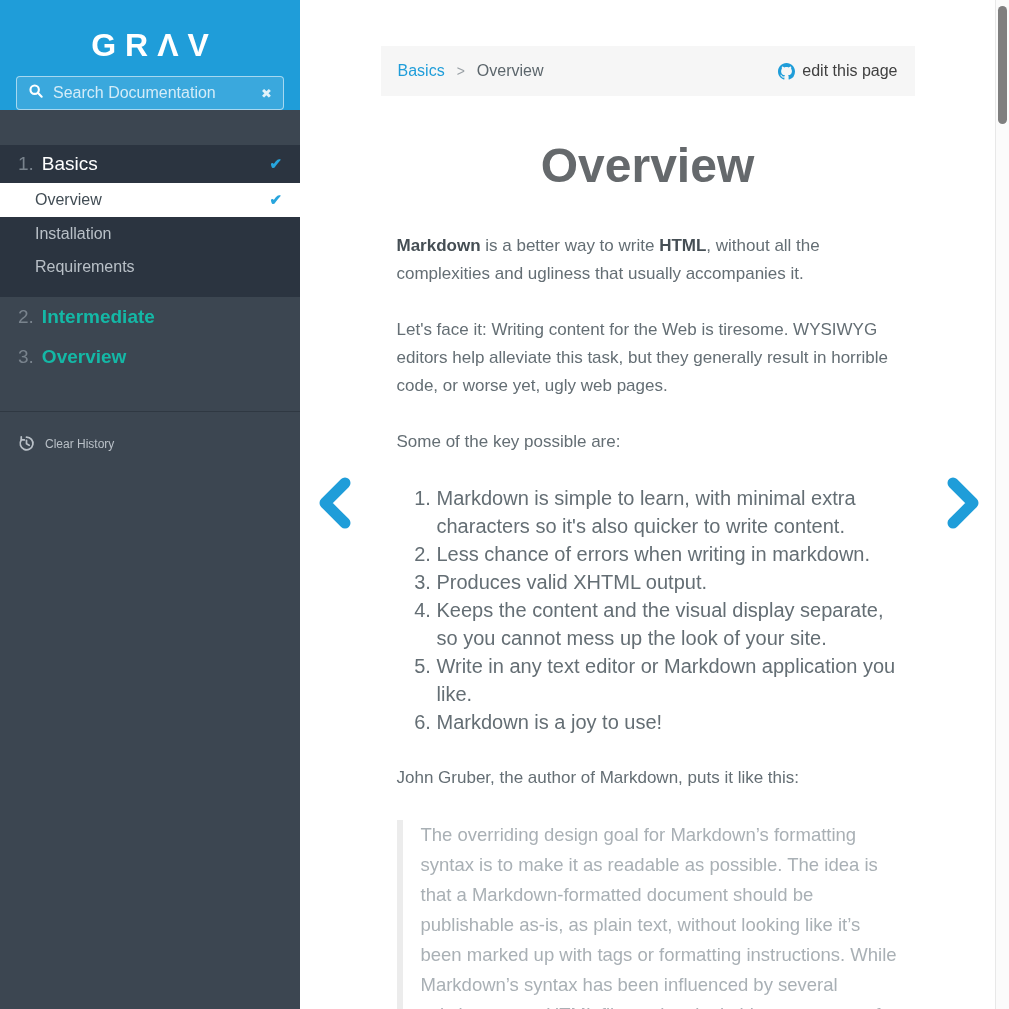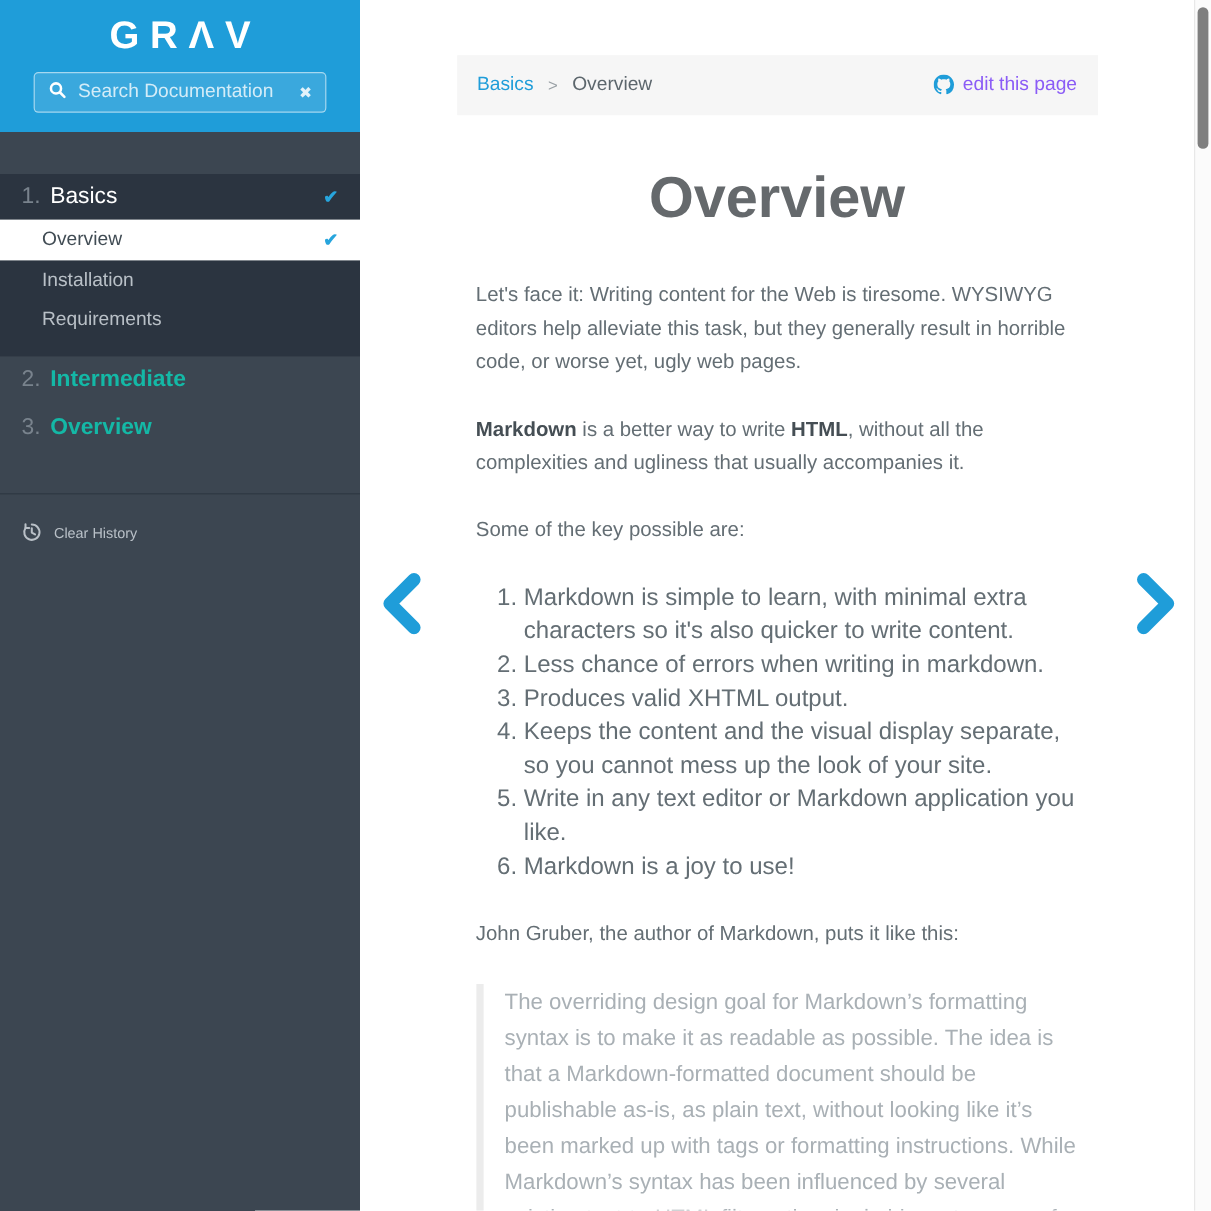--- a/index.html
+++ b/index.html
@@ -1,24 +1,24 @@
 <!DOCTYPE html>
 <html><head>
 <meta charset="utf-8">
 <style>
   * { box-sizing: border-box; margin: 0; padding: 0; }
   html, body { width: 1009px; height: 1009px; overflow: hidden; }
   body { font-family: "Liberation Sans", sans-serif; background: #fff; position: relative; }
 
   
   .sidebar { position: absolute; left: 0; top: 0; bottom: 0; width: 300px; background: #3c4651; }
-  .side-header { height: 110px; background: #1f9dd9; padding-top: 10px; }
+  .side-header { height: 110px; background: #1f9dd9; padding-top: 26px; }
   .logo { text-align: center; color: #fff; font-size: 32px; font-weight: bold;
           letter-spacing: 9px; padding-left: 9px; height: 40px; line-height: 38px; }
-  .search-wrap { margin: 10px 28px 0; height: 34px; border: 1px solid rgba(255,255,255,0.55);
+  .search-wrap { margin: 10px 16px 0; height: 34px; border: 1px solid rgba(255,255,255,0.55);
                  background: rgba(255,255,255,0.12); border-radius: 4px;
                  display: flex; align-items: center; padding: 0 11px; gap: 9px; }
   .search-wrap input { flex: 1; background: transparent; border: none; outline: none;
                  color: #fff; font-size: 16px; font-family: "Liberation Sans", sans-serif; min-width: 0; }
   .search-wrap input::placeholder { color: rgba(255,255,255,0.78); }
   .search-clear { color: rgba(255,255,255,0.85); font-size: 13px; cursor: pointer; line-height: 1; }
 
   .nav { margin-top: 35px; }
   .chapter-block-active { background: #2b3440; padding-bottom: 14px; }
   .chapter-row { display: flex; align-items: center; padding: 0 18px; height: 38px; font-size: 19px; }
@@ -37,21 +37,21 @@
   .history-icon svg { display: block; }
 
   
   .main { position: absolute; left: 300px; right: 14px; top: 0; bottom: 0; background: #fff; overflow: hidden; }
   .container { width: 534px; margin: 0 auto; }
   .breadcrumb { margin-top: 46px; background: #f6f6f6; height: 50px; display: flex;
                 align-items: center; padding: 0 17px; font-size: 16px; }
   .crumb-link { color: #1f9dd9; cursor: pointer; }
   .crumb-sep { color: #9aa1a6; margin: 0 12px; font-size: 14px; }
   .crumb-current { color: #5c666c; }
-  .edit-link { margin-left: auto; color: #8b5cf6; display: flex; align-items: flex-start; gap: 7px; cursor: pointer; }
+  .edit-link { margin-left: auto; color: #404040; display: flex; align-items: flex-end; gap: 7px; cursor: pointer; }
   .edit-link svg { display: block; }
 
   h1.page-title { font-size: 48px; line-height: 56px; color: #65696c; text-align: center;
                   margin: 42px 0 38px; font-weight: bold; }
   .prose { padding: 0 16px; }
   .prose p { font-size: 17px; line-height: 28px; color: #646e74; margin-bottom: 28px; }
   .prose b { color: #454e54; }
   .prose ol { margin: 28px 0 28px; padding-left: 40px; }
   .prose ol li { font-size: 20px; line-height: 28px; color: #646e74; }
   blockquote { margin-top: 28px; border-left: 6px solid #ececec; padding-left: 18px;
@@ -140,23 +140,23 @@
             <path d="M8 0C3.58 0 0 3.58 0 8c0 3.54 2.29 6.53 5.47 7.59.4.07.55-.17.55-.38 0-.19-.01-.82-.01-1.49-2.01.37-2.53-.49-2.69-.94-.09-.23-.48-.94-.82-1.13-.28-.15-.68-.52-.01-.53.63-.01 1.08.58 1.23.82.72 1.21 1.87.87 2.33.66.07-.52.28-.87.51-1.07-1.78-.2-3.64-.89-3.64-3.95 0-.87.31-1.59.82-2.15-.08-.2-.36-1.02.08-2.12 0 0 .67-.21 2.2.82.64-.18 1.32-.27 2-.27.68 0 1.36.09 2 .27 1.53-1.04 2.2-.82 2.2-.82.44 1.1.16 1.92.08 2.12.51.56.82 1.27.82 2.15 0 3.07-1.87 3.75-3.65 3.95.29.25.54.73.54 1.48 0 1.07-.01 1.93-.01 2.2 0 .21.15.46.55.38A8.01 8.01 0 0 0 16 8c0-4.42-3.58-8-8-8z"></path>
           </svg>
         </span>
         <span>edit this page</span>
       </span>
     </div>
 
     <h1 class="page-title">Overview</h1>
 
     <div class="prose">
+      <p><b>Markdown</b><span> is a better way to write </span><b>HTML</b><span>, without all the complexities and ugliness that usually accompanies it.</span></p>
+
       <p>Let's face it: Writing content for the Web is tiresome. WYSIWYG editors help alleviate this task, but they generally result in horrible code, or worse yet, ugly web pages.</p>
-
-      <p><b>Markdown</b><span> is a better way to write </span><b>HTML</b><span>, without all the complexities and ugliness that usually accompanies it.</span></p>
 
       <p>Some of the key possible are:</p>
 
       <ol>
         <li>Markdown is simple to learn, with minimal extra characters so it's also quicker to write content.</li>
         <li>Less chance of errors when writing in markdown.</li>
         <li>Produces valid XHTML output.</li>
         <li>Keeps the content and the visual display separate, so you cannot mess up the look of your site.</li>
         <li>Write in any text editor or Markdown application you like.</li>
         <li>Markdown is a joy to use!</li>

